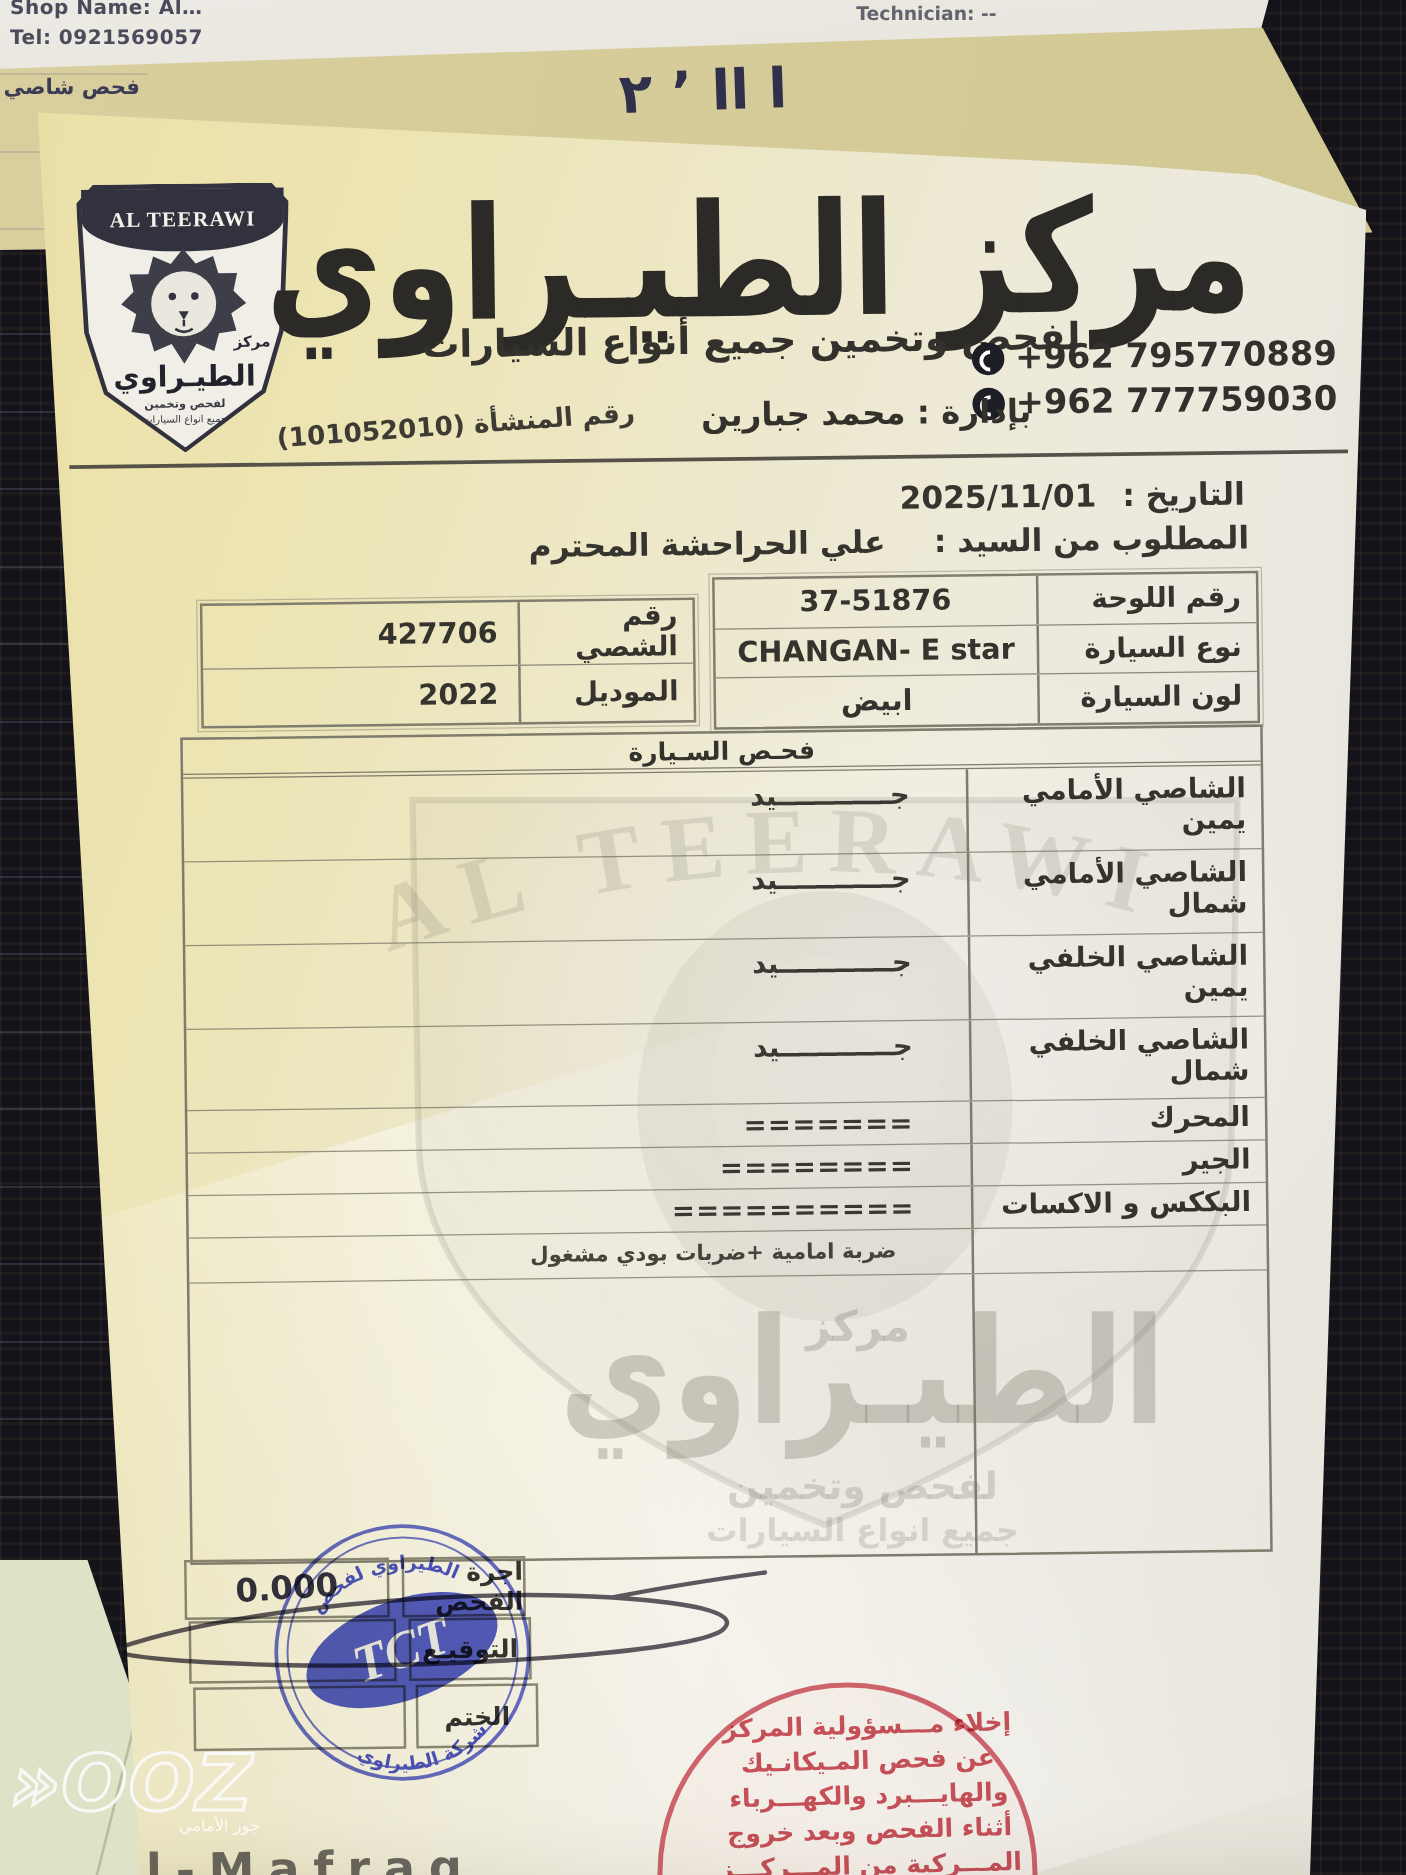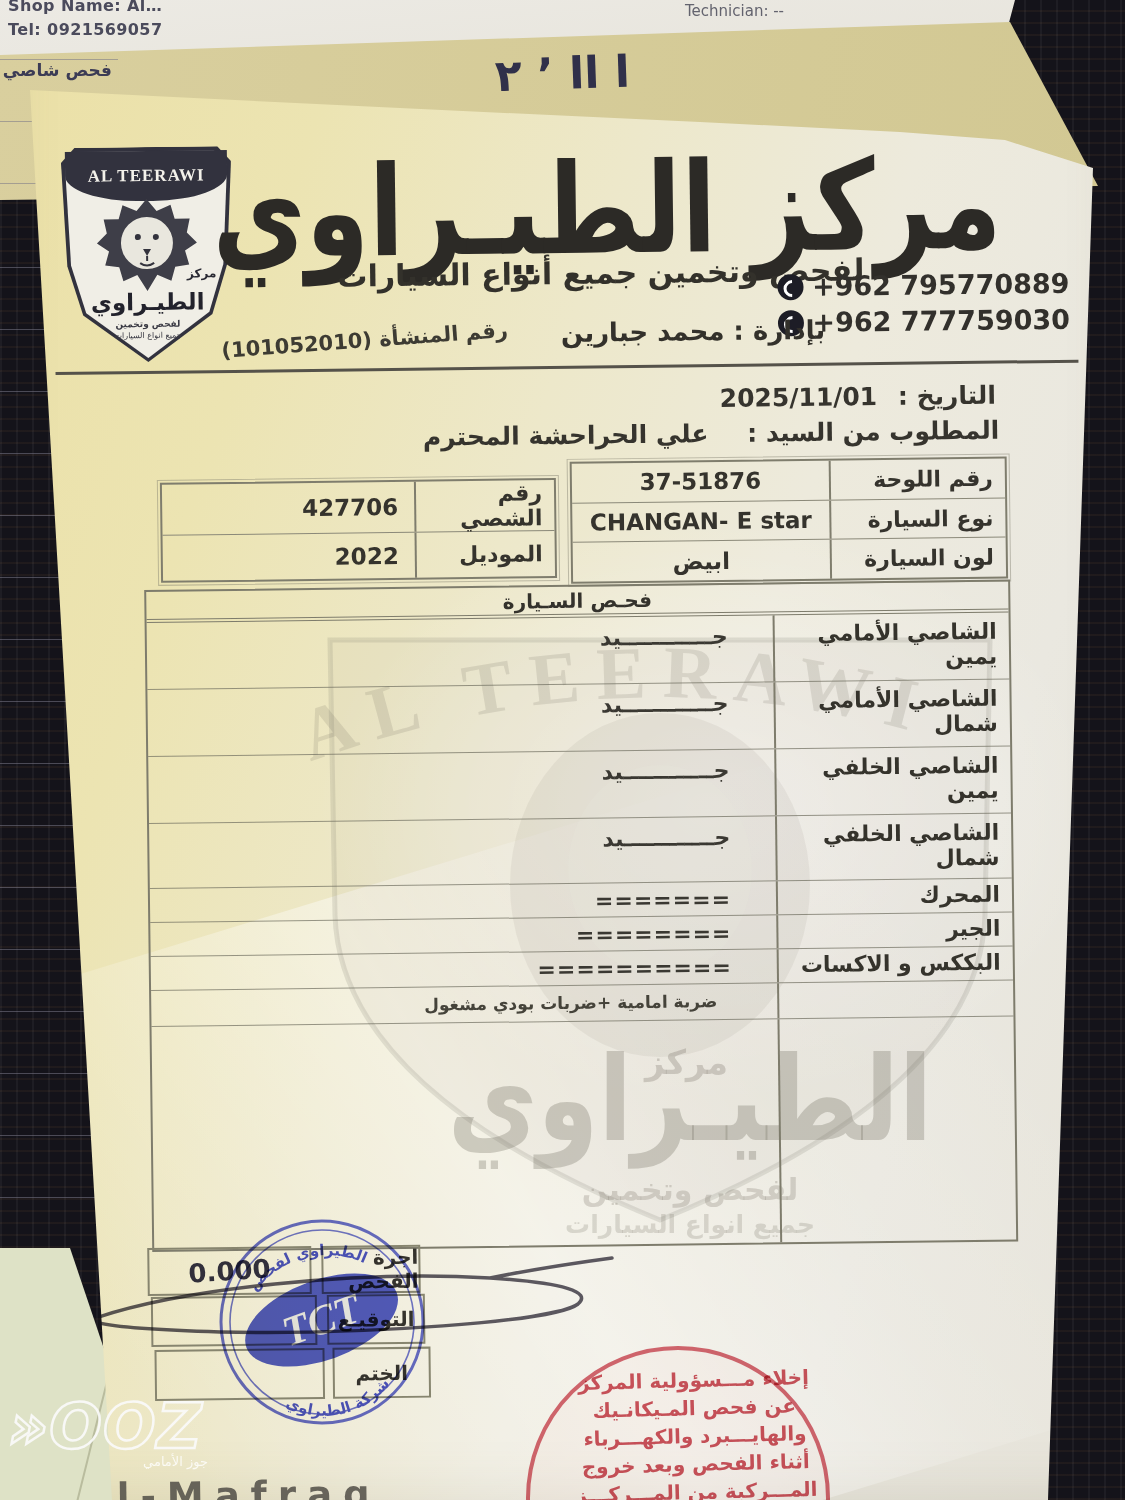--- a/index.html
+++ b/index.html
@@ -8,21 +8,21 @@
     background-color:#14131a;
     background-image:
       repeating-linear-gradient(90deg, rgba(255,255,255,0.045) 0 2px, transparent 2px 16px),
       repeating-linear-gradient(0deg, rgba(255,170,80,0.05) 0 2px, transparent 2px 12px);
   }
   .abs{position:absolute;}
   
   .paper-top{left:0;top:0;width:1016px;height:100px;background:linear-gradient(175deg,#eceae4,#e6e3da);
     clip-path:polygon(0 0,1015px 0,1007px 30px,740px 55px,420px 62px,0 78px);color:#4b4b5c;}
   .paper-top .ln{position:absolute;font-size:16px;font-weight:bold;letter-spacing:.4px;}
-  .tech{position:absolute;left:685px;top:2px;font-size:15px;color:#63636e;font-weight:normal;}
+  .tech{position:absolute;left:685px;top:2px;font-size:15px;color:#63636e;font-weight:bold;}
   .paper-tan{left:0;top:20px;width:1100px;height:200px;background:linear-gradient(100deg,#d9cf9e,#d2c893);
     clip-path:polygon(0 35px,1010px 2px,1098px 166px,0 180px);}
   .hand-marks{position:absolute;left:495px;top:28px;font-size:44px;font-weight:bold;color:#30304a;
     letter-spacing:6px;transform:rotate(-2deg);}
   .paper-left{left:0;top:56px;width:118px;height:1200px;background:linear-gradient(180deg,#edebdf 0%,#e6e5d6 40%,#e2e1cf 100%);
     background-image:repeating-linear-gradient(180deg, transparent 0 61px, rgba(120,118,135,.55) 61px 62px);
     background-position:0 150px;color:#3c3c55;}
   .frag{position:absolute;right:6px;font-weight:bold;white-space:nowrap;direction:rtl;}
   .paper-green{left:0;top:1248px;width:160px;height:252px;background:#dee2c6;
     clip-path:polygon(0 0,70px 0,155px 252px,0 252px);}

